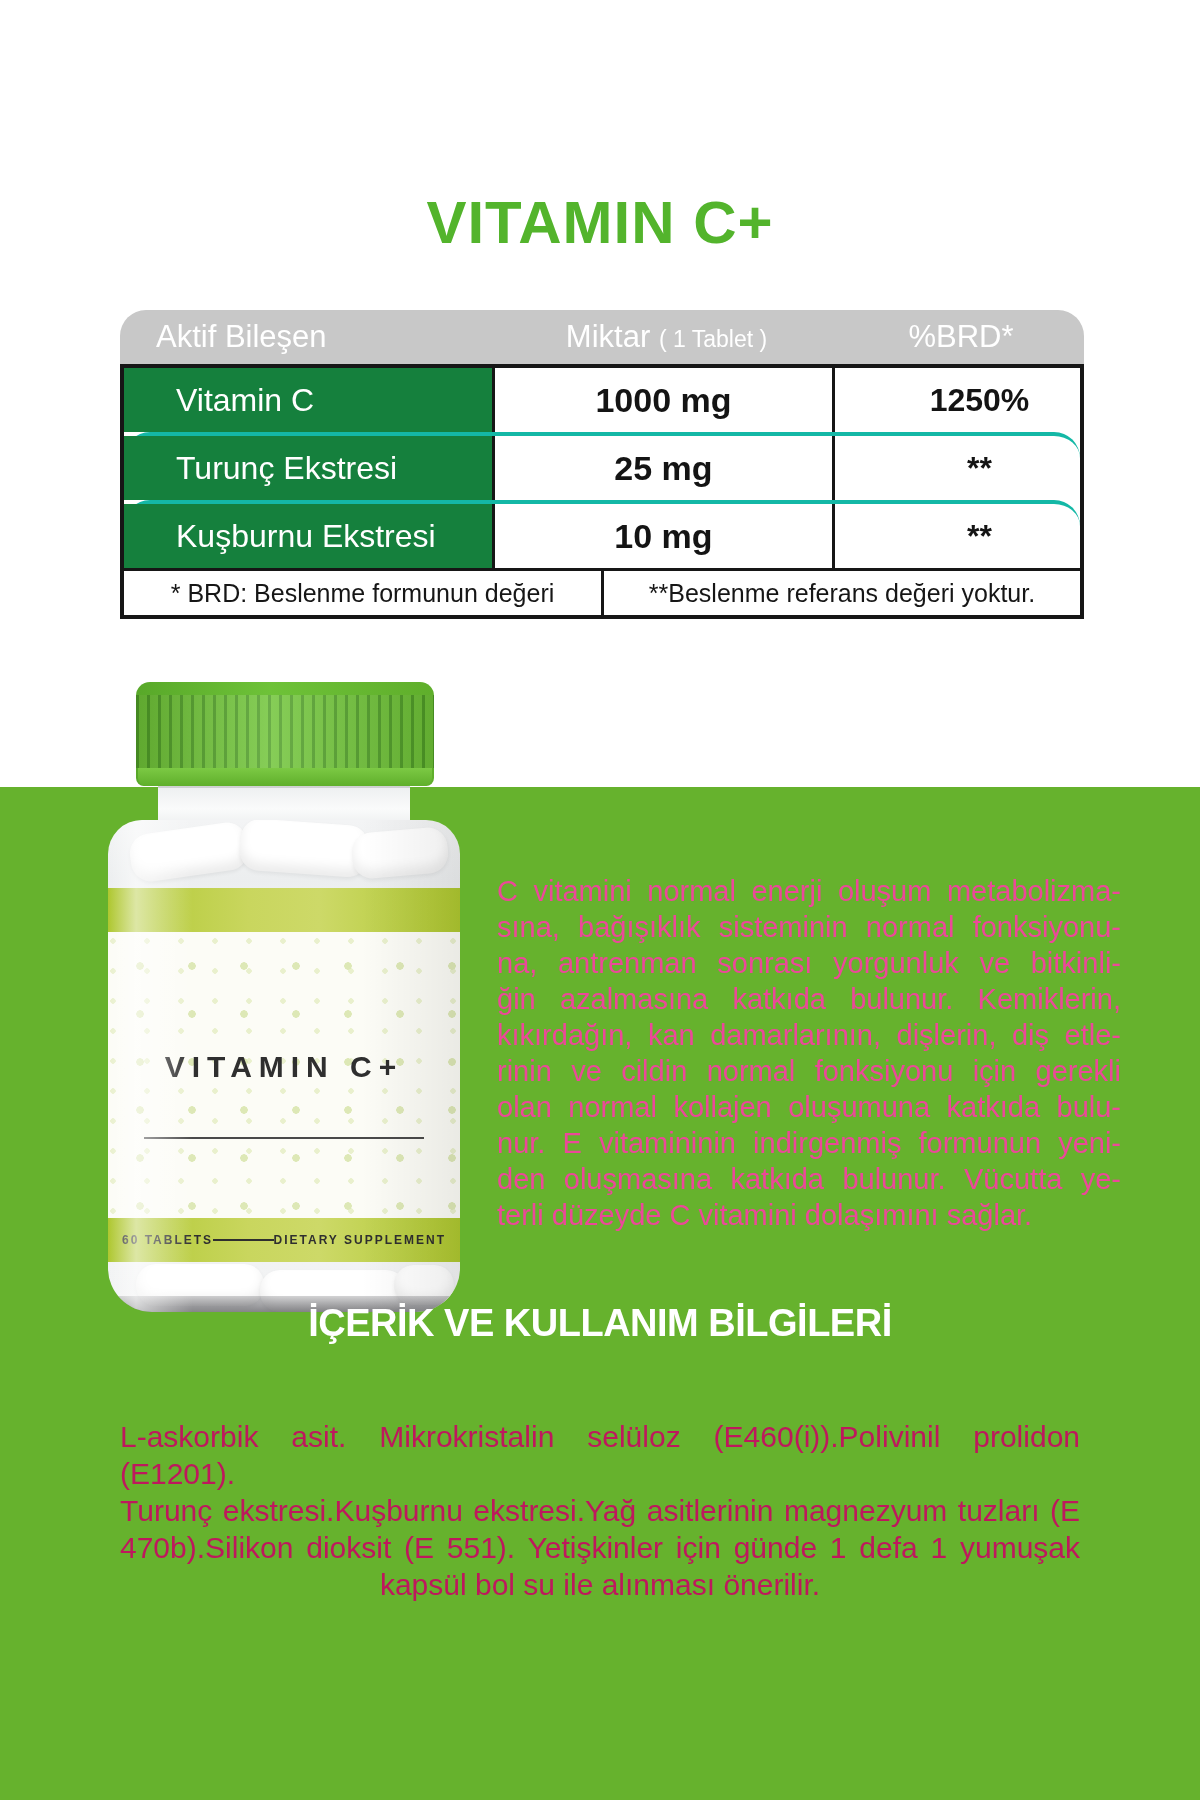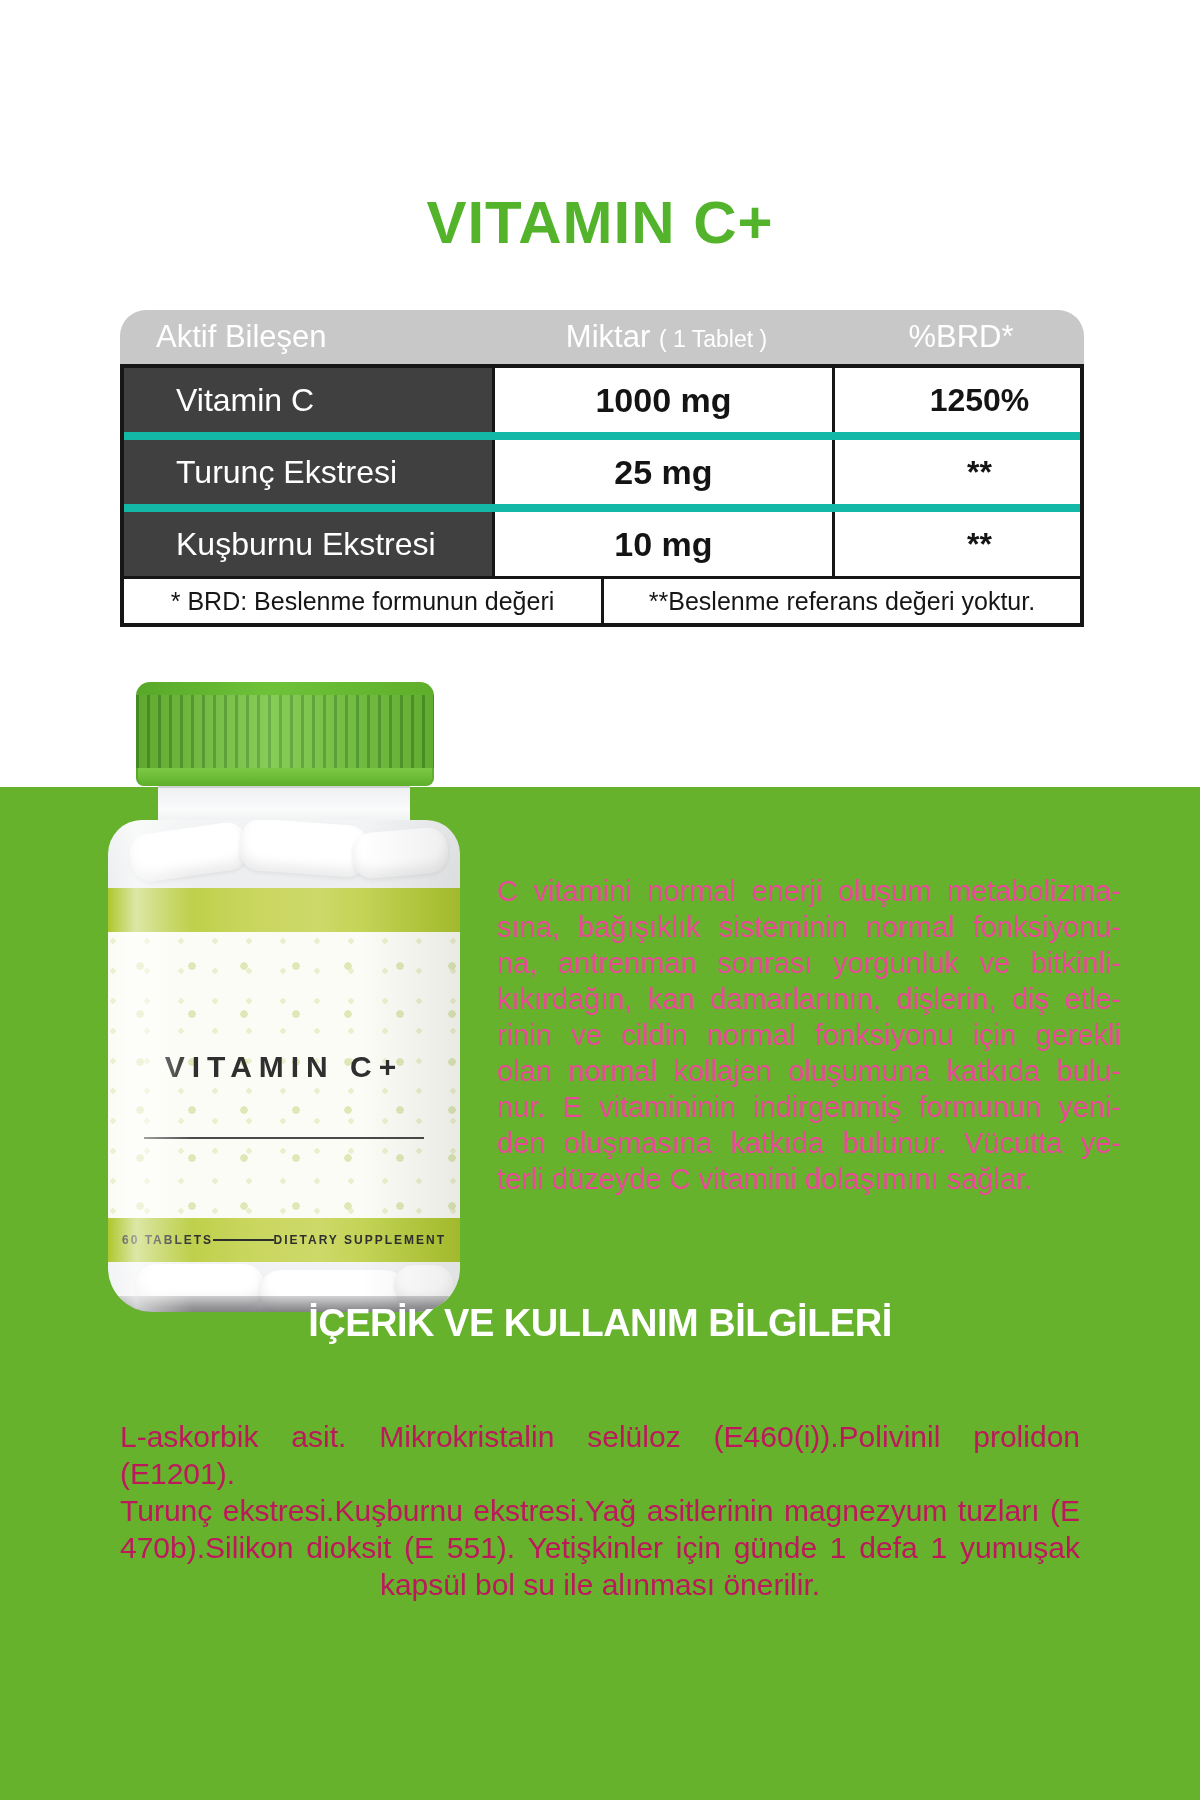--- a/index.html
+++ b/index.html
@@ -23,24 +23,24 @@
     display:grid; grid-template-columns:375px 343px 1fr;
     align-items:center; color:#ffffff;
   }
   .thead .h1 { padding-left:36px; font-size:31px; font-weight:500; }
   .thead .h2 { text-align:center; font-size:31px; font-weight:500; }
   .thead .h2 .sub { font-size:23px; font-weight:400; }
   .thead .h3 { text-align:center; font-size:31px; font-weight:500; }
 
   .tbody { border:4px solid #161616; background:#ffffff; }
   .trow { display:grid; grid-template-columns:371px 340px 1fr; }
-  .trow + .trow { border-top:8px solid #14b8a6; }
+  .trow + .trow { border-top:4px solid #14b8a6;border-radius:26px; }
   .cell { height:64px; display:flex; align-items:center; }
   .cell.ing {
-    background:#404040; color:#ffffff; font-size:32px;
+    background:#15803d; color:#ffffff; font-size:32px;
     padding-left:52px; border-right:3px solid #161616;
   }
   .cell.val {
     justify-content:center; font-size:34px; font-weight:600; color:#141414;
     border-right:3px solid #161616;
   }
   .cell.brd { justify-content:center; font-size:32px; font-weight:600; color:#141414;padding-left:44px; }
 
   .tfoot { display:grid; grid-template-columns:480px 1fr; border-top:3px solid #161616; }
   .fcell {
@@ -204,20 +204,21 @@
       <div class="pill" style="left:152px; top:450px; width:146px; height:42px;"></div>
       <div class="pill" style="left:286px; top:445px; width:60px;  height:40px;"></div>
       <div class="bottom-rim"></div>
     </div>
   </div>
 
   <div class="benefits">
     <div class="jline">C vitamini normal enerji oluşum metabolizma-</div>
     <div class="jline">sına, bağışıklık sisteminin normal fonksiyonu-</div>
     <div class="jline">na, antrenman sonrası yorgunluk ve bitkinli-</div>
+    <div class="jline">ğin azalmasına katkıda bulunur. Kemiklerin,</div>
     <div class="jline">kıkırdağın, kan damarlarının, dişlerin, diş etle-</div>
     <div class="jline">rinin ve cildin normal fonksiyonu için gerekli</div>
     <div class="jline">olan normal kollajen oluşumuna katkıda bulu-</div>
     <div class="jline">nur. E vitamininin indirgenmiş formunun yeni-</div>
     <div class="jline">den oluşmasına katkıda bulunur. Vücutta ye-</div>
     <div class="jline last">terli düzeyde C vitamini dolaşımını sağlar.</div>
   </div>
 
   <div class="usage-heading">İÇERİK VE KULLANIM BİLGİLERİ</div>
 

